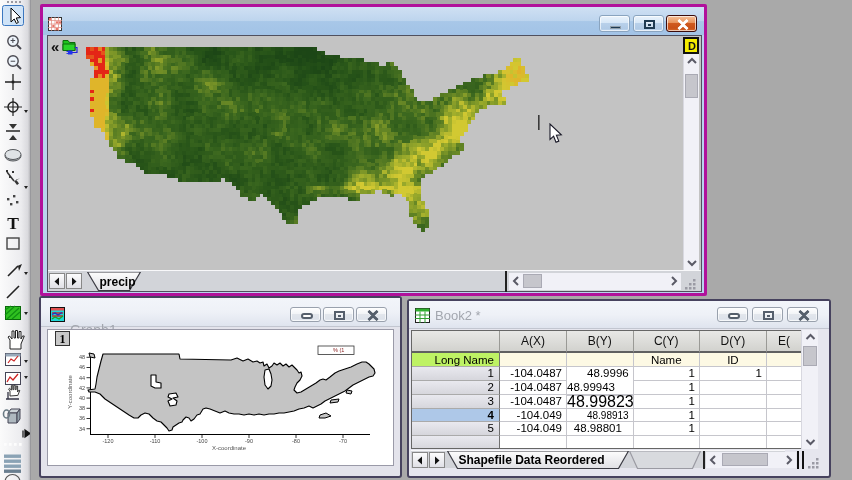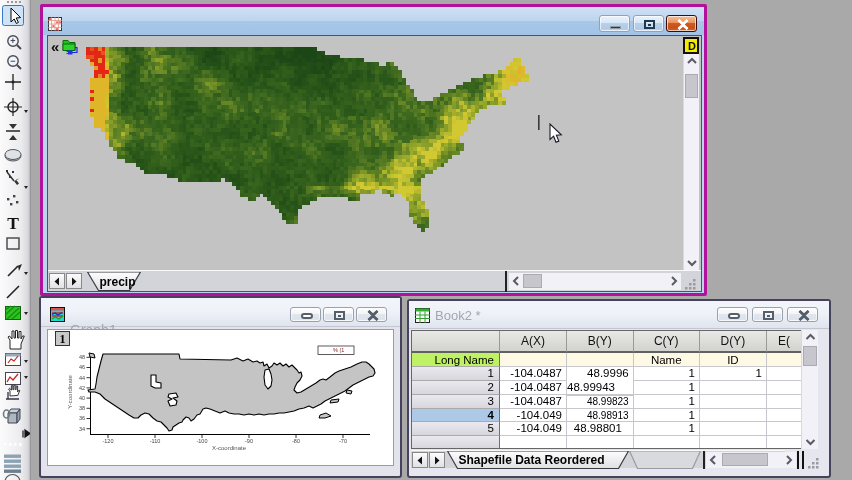--- a/index.html
+++ b/index.html
@@ -608,21 +608,21 @@
       <div class="abs" style="left:287.8px;top:36.3px;width:67.2px;height:13.75px;border-right:1px solid #c6c6cc;border-bottom:1px solid #c6c6cc;font-size:11.5px;color:#000;text-align:right;padding-right:4px;line-height:13px">1</div>
       <div class="abs" style="left:355px;top:36.3px;width:35px;height:13.75px;border-right:1px solid #c6c6cc;border-bottom:1px solid #c6c6cc;font-size:11.5px;color:#000;text-align:right;padding-right:4px;line-height:13px"></div>
       <div class="abs" style="left:0;top:50.05px;width:88px;height:13.75px;background:linear-gradient(180deg,#e9e9ef,#d6d6dc);border-right:1px solid #707070;border-bottom:1px solid #aaa;font-size:11.5px;font-weight:normal;color:#000;text-align:right;padding-right:5px;line-height:13px">2</div>
       <div class="abs" style="left:88px;top:50.05px;width:67px;height:13.75px;border-right:1px solid #c6c6cc;border-bottom:1px solid #c6c6cc;font-size:11.5px;color:#000;text-align:right;padding-right:4px;line-height:13px">-104.0487</div>
       <div class="abs" style="left:155px;top:50.05px;width:66.7px;height:13.75px;border-right:1px solid #c6c6cc;border-bottom:1px solid #c6c6cc;font-size:11.5px;color:#000;text-align:left;padding-right:10px;line-height:13px">48.99943</div>
       <div class="abs" style="left:221.7px;top:50.05px;width:66.1px;height:13.75px;border-right:1px solid #c6c6cc;border-bottom:1px solid #c6c6cc;font-size:11.5px;color:#000;text-align:right;padding-right:4px;line-height:13px">1</div>
       <div class="abs" style="left:287.8px;top:50.05px;width:67.2px;height:13.75px;border-right:1px solid #c6c6cc;border-bottom:1px solid #c6c6cc;font-size:11.5px;color:#000;text-align:right;padding-right:4px;line-height:13px"></div>
       <div class="abs" style="left:355px;top:50.05px;width:35px;height:13.75px;border-right:1px solid #c6c6cc;border-bottom:1px solid #c6c6cc;font-size:11.5px;color:#000;text-align:right;padding-right:4px;line-height:13px"></div>
       <div class="abs" style="left:0;top:63.8px;width:88px;height:13.75px;background:linear-gradient(180deg,#e9e9ef,#d6d6dc);border-right:1px solid #707070;border-bottom:1px solid #aaa;font-size:11.5px;font-weight:normal;color:#000;text-align:right;padding-right:5px;line-height:13px">3</div>
       <div class="abs" style="left:88px;top:63.8px;width:67px;height:13.75px;border-right:1px solid #c6c6cc;border-bottom:1px solid #c6c6cc;font-size:11.5px;color:#000;text-align:right;padding-right:4px;line-height:13px">-104.0487</div>
-      <div class="abs" style="left:155px;top:63.8px;width:66.7px;height:13.75px;border-right:1px solid #c6c6cc;border-bottom:1px solid #c6c6cc;font-size:10px;color:#000;text-align:right;padding-right:4px;line-height:13px">48.99823</div>
+      <div class="abs" style="left:155px;top:63.8px;width:66.7px;height:13.75px;border-right:1px solid #c6c6cc;border-bottom:1px solid #c6c6cc;font-size:16px;color:#000;text-align:right;padding-right:4px;line-height:13px">48.99823</div>
       <div class="abs" style="left:221.7px;top:63.8px;width:66.1px;height:13.75px;border-right:1px solid #c6c6cc;border-bottom:1px solid #c6c6cc;font-size:11.5px;color:#000;text-align:right;padding-right:4px;line-height:13px">1</div>
       <div class="abs" style="left:287.8px;top:63.8px;width:67.2px;height:13.75px;border-right:1px solid #c6c6cc;border-bottom:1px solid #c6c6cc;font-size:11.5px;color:#000;text-align:right;padding-right:4px;line-height:13px"></div>
       <div class="abs" style="left:355px;top:63.8px;width:35px;height:13.75px;border-right:1px solid #c6c6cc;border-bottom:1px solid #c6c6cc;font-size:11.5px;color:#000;text-align:right;padding-right:4px;line-height:13px"></div>
       <div class="abs" style="left:0;top:77.55px;width:88px;height:13.75px;background:#aec8e8;border-right:1px solid #707070;border-bottom:1px solid #aaa;font-size:11.5px;font-weight:bold;color:#000;text-align:right;padding-right:5px;line-height:13px">4</div>
       <div class="abs" style="left:88px;top:77.55px;width:67px;height:13.75px;border-right:1px solid #c6c6cc;border-bottom:1px solid #c6c6cc;font-size:11.5px;color:#000;text-align:right;padding-right:4px;line-height:13px">-104.049</div>
       <div class="abs" style="left:155px;top:77.55px;width:66.7px;height:13.75px;border-right:1px solid #c6c6cc;border-bottom:1px solid #c6c6cc;font-size:10px;color:#000;text-align:right;padding-right:4px;line-height:13px">48.98913</div>
       <div class="abs" style="left:221.7px;top:77.55px;width:66.1px;height:13.75px;border-right:1px solid #c6c6cc;border-bottom:1px solid #c6c6cc;font-size:11.5px;color:#000;text-align:right;padding-right:4px;line-height:13px">1</div>
       <div class="abs" style="left:287.8px;top:77.55px;width:67.2px;height:13.75px;border-right:1px solid #c6c6cc;border-bottom:1px solid #c6c6cc;font-size:11.5px;color:#000;text-align:right;padding-right:4px;line-height:13px"></div>
       <div class="abs" style="left:355px;top:77.55px;width:35px;height:13.75px;border-right:1px solid #c6c6cc;border-bottom:1px solid #c6c6cc;font-size:11.5px;color:#000;text-align:right;padding-right:4px;line-height:13px"></div>
       <div class="abs" style="left:0;top:91.3px;width:88px;height:13.75px;background:linear-gradient(180deg,#e9e9ef,#d6d6dc);border-right:1px solid #707070;border-bottom:1px solid #aaa;font-size:11.5px;font-weight:normal;color:#000;text-align:right;padding-right:5px;line-height:13px">5</div>

